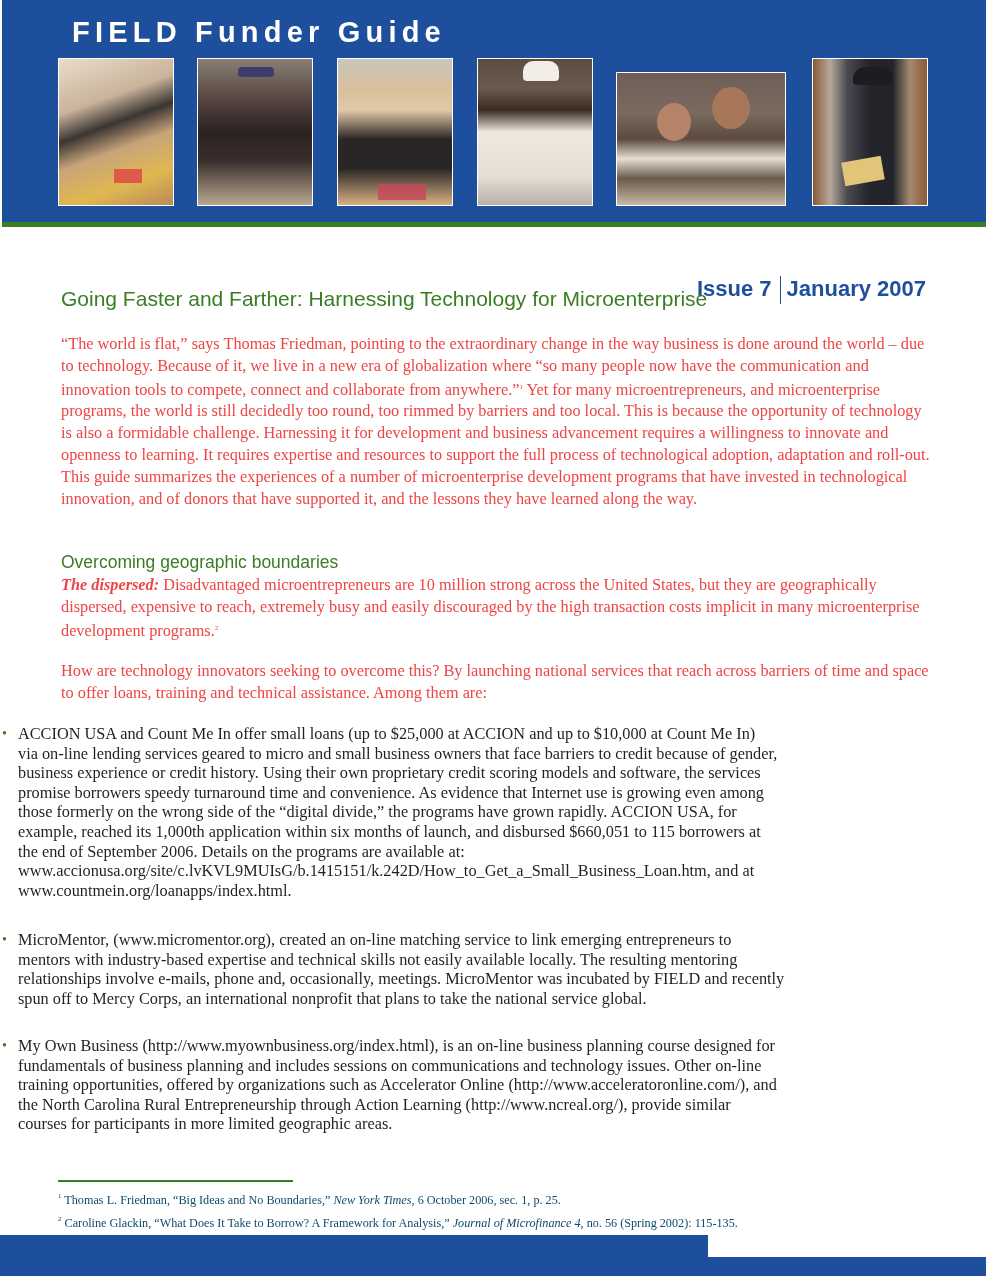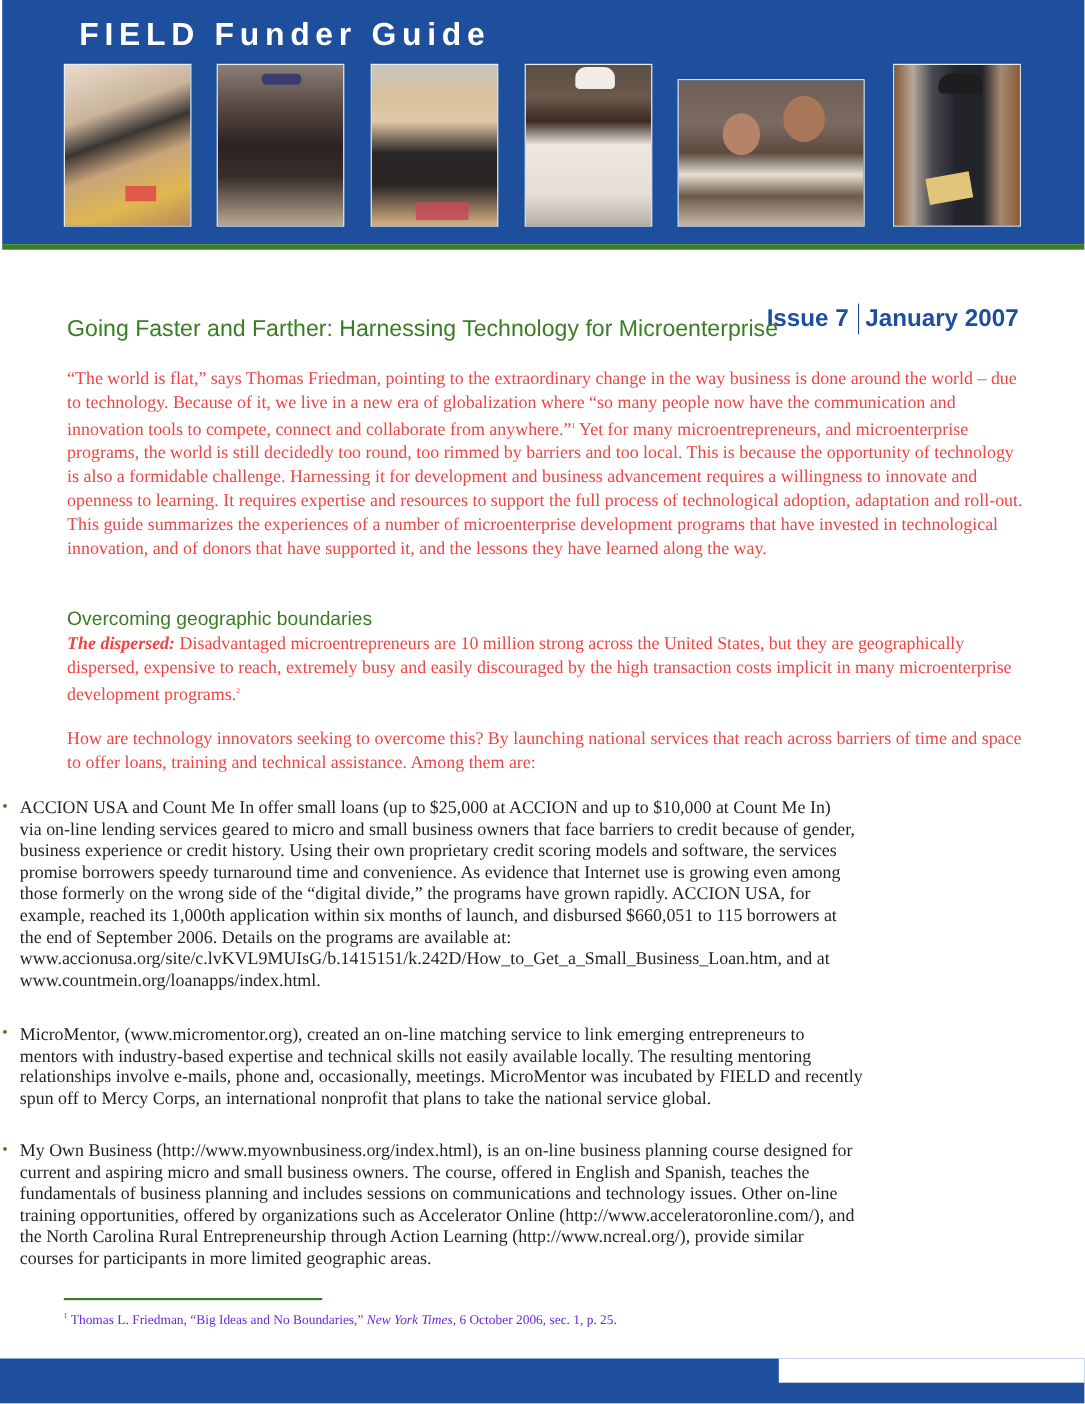--- a/index.html
+++ b/index.html
@@ -66,21 +66,21 @@
   }
   .b1 { top: 724px; }
   .b2 { top: 930px; }
   .b3 { top: 1036px; }
   .fn-rule {
     position: absolute; left: 58px; top: 1180px; width: 235px; height: 2px;
     background: #3a7d22;
   }
   .footnotes {
     position: absolute; left: 58px; top: 1187px; width: 900px;
-    font-size: 12.2px; line-height: 18.5px; color: #6d28d9;
+    font-size: 12.2px; line-height: 18.5px; color: #0c4a6e;
   }
   .footer {
     position: absolute; left: 0; top: 1235px; width: 986px; height: 41px;
     background: #1e4f9c;
   }
   .footer-notch {
     position: absolute; left: 708px; top: 1235px; width: 278px; height: 22px;
     background: #ffffff;
   }
 </style>
@@ -155,28 +155,30 @@
   <span class="dot">•</span>
   <div>MicroMentor, (www.micromentor.org), created an on-line matching service to link emerging entrepreneurs to</div>
   <div>mentors with industry-based expertise and technical skills not easily available locally. The resulting mentoring</div>
   <div>relationships involve e-mails, phone and, occasionally, meetings. MicroMentor was incubated by FIELD and recently</div>
   <div>spun off to Mercy Corps, an international nonprofit that plans to take the national service global.</div>
 </div>
 
 <div class="bullet b3">
   <span class="dot">•</span>
   <div>My Own Business (http://www.myownbusiness.org/index.html), is an on-line business planning course designed for</div>
-  <div>current and aspiring micro and small business owners. The course, offered in English and Spanish, teaches the</div>
   <div>fundamentals of business planning and includes sessions on communications and technology issues. Other on-line</div>
   <div>training opportunities, offered by organizations such as Accelerator Online (http://www.acceleratoronline.com/), and</div>
   <div>the North Carolina Rural Entrepreneurship through Action Learning (http://www.ncreal.org/), provide similar</div>
   <div>courses for participants in more limited geographic areas.</div>
 </div>
 
 <div class="fn-rule"></div>
 <div class="footnotes">
   <div>
     <sup class="fn">1</sup><span> Thomas L. Friedman, “Big Ideas and No Boundaries,” </span><i>New York Times</i><span>, 6 October 2006, sec. 1, p. 25.</span>
   </div>
+  <div>
+    <sup class="fn">2</sup><span> Caroline Glackin, “What Does It Take to Borrow? A Framework for Analysis,” </span><i>Journal of Microfinance 4</i><span>, no. 56 (Spring 2002): 115-135.</span>
+  </div>
 </div>
 
 <div class="footer"></div>
 <div class="footer-notch"></div>
 
 </body></html>

